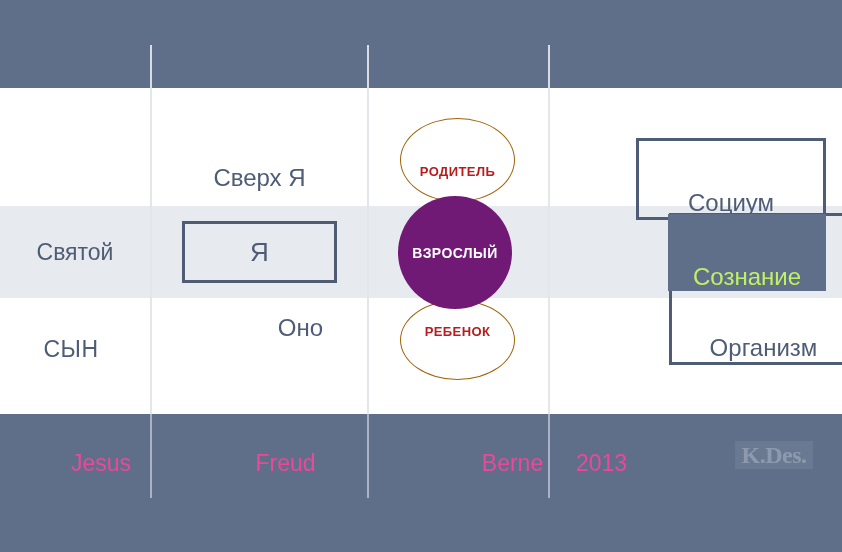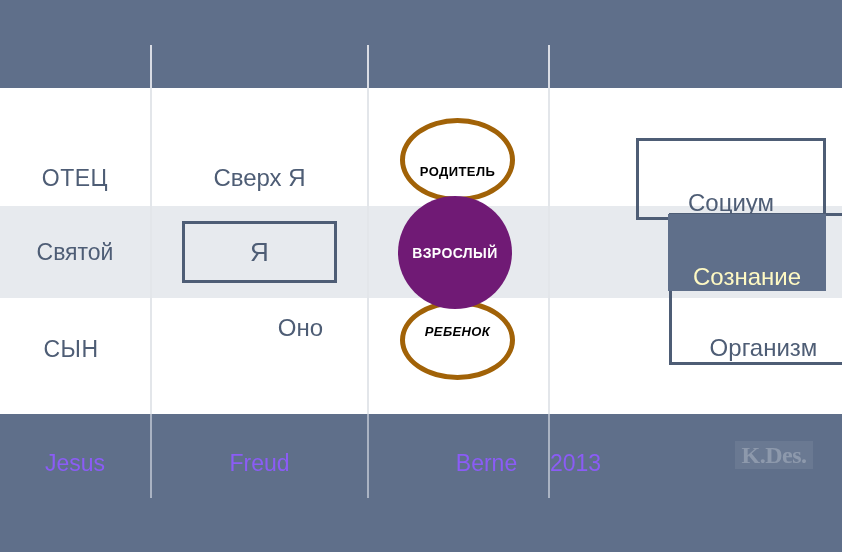--- a/index.html
+++ b/index.html
@@ -88,70 +88,71 @@
     border-radius: 50%;
     box-sizing: border-box;
     display: flex;
     align-items: center;
     justify-content: center;
     font-size: 13px;
     font-weight: bold;
     letter-spacing: .4px;
   }
   .circle-outline {
-    border: 5px solid #a16207;
-    background: #ffffff;
-    color: #000000;
+    border: 1px solid #a16207;
+    background: #ffffff;
+    color: #b91c1c;
   }
   .circle-filled {
     background: #701a75;
     color: #ffffff;
     border: none;
   }
   .c-parent { left: 400px; top: 118px; width: 115px; height: 84px; }
   .c-adult  { left: 398px; top: 196px; width: 114px; height: 113px; font-size: 14px; z-index: 4; }
   .c-child  { left: 400px; top: 300px; width: 115px; height: 80px; }
   .c-parent span { margin-top: 22px; }
-  .c-child  span { margin-top: -18px; font-style: italic; }
+  .c-child  span { margin-top: -18px; }
 
   
   .rbox {
     position: absolute;
     box-sizing: border-box;
     display: flex;
     align-items: flex-end;
     justify-content: center;
     font-size: 24px;
     margin-left: 46px;
   }
   .rbox-outline {
     border: 3px solid #4e5d75;
     background: transparent;
     color: #4e5d75;
   }
   .rbox-filled {
     background: #5f6f8a;
-    color: #fef9c3;
+    color: #bef264;
     border: none;
   }
   .b-socium   { left: 590px; top: 138px; width: 190px; height: 82px; z-index: 2; }
   .b-organism { left: 623px; top: 213px; width: 189px; height: 152px; z-index: 2; }
   .b-organism span { margin-top: 46px; }
   .b-soznanie { left: 622px; top: 214px; width: 158px; height: 77px; z-index: 5; }
 
   
   .fname {
     position: absolute;
     display: flex;
     align-items: center;
     justify-content: center;
-    color: #8b5cf6;
+    color: #ec4899;
     font-size: 23px;
     height: 50px;
     top: 438px;
+    margin-left: 26px;
   }
   .f-jesus { left: 0;    width: 150px; }
   .f-freud { left: 152px; width: 215px; }
   .f-berne { left: 369px; width: 179px; padding-left: 28px; }
   .f-year  { left: 550px; width: 292px; justify-content: flex-start; box-sizing: border-box; }
 
   
   .watermark {
     position: absolute;
     left: 735px; top: 441px;
@@ -181,21 +182,20 @@
   <div class="divider d-head" style="left:548px;"></div>
 
   <div class="divider d-body" style="left:150px;"></div>
   <div class="divider d-body" style="left:367px;"></div>
   <div class="divider d-body" style="left:548px;"></div>
 
   <div class="divider d-foot" style="left:150px;"></div>
   <div class="divider d-foot" style="left:367px;"></div>
   <div class="divider d-foot" style="left:548px;"></div>
 
-  <div class="cell dark-text t-otec">ОТЕЦ</div>
   <div class="cell dark-text t-svyatoy">
     <div>
       <div>Святой</div>
     </div>
   </div>
   <div class="cell dark-text t-syn">СЫН</div>
 
   <div class="cell dark-text t-sverh">Сверх Я</div>
   <div class="box-ya">
     <span>Я</span>

